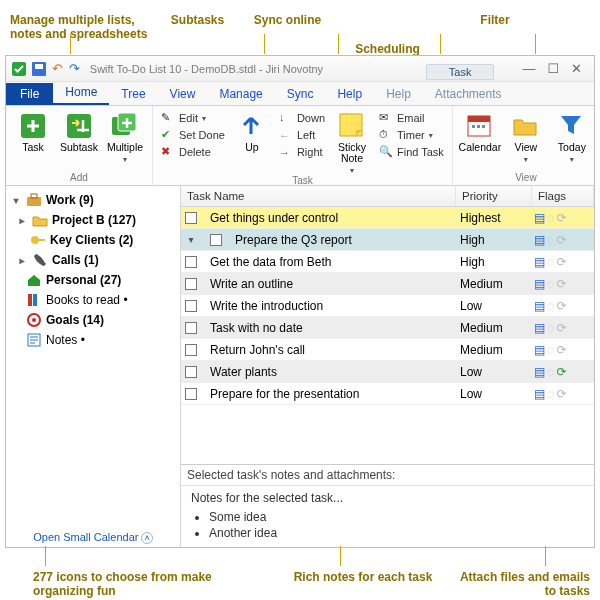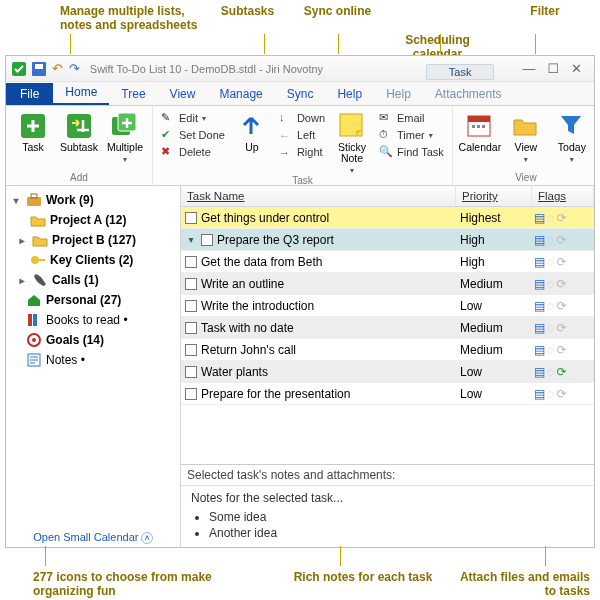--- a/index.html
+++ b/index.html
@@ -1,20 +1,20 @@
 <!DOCTYPE html>
 <html><head>
 <meta charset="utf-8">
 <style>
   * { box-sizing: border-box; font-family: "Segoe UI", Tahoma, sans-serif; }
   body { margin: 0; background: #fff; width: 600px; height: 600px; overflow: hidden; position: relative; }
 
   
   .callouts-top, .callouts-bottom { position: absolute; left: 0; right: 0; display: flex; font-size: 12px; color: #8a7000; font-weight: 600; }
-  .callouts-top { top: 5px; justify-content: flex-end; }
+  .callouts-top { top: 14px; }
   .callouts-top .c { text-align: center; line-height: 1.15; }
   .callouts-top .c1 { width: 155px; text-align: left; padding-left: 10px;}
   .callouts-top .c2 { width: 95px; }
   .callouts-top .c3 { width: 85px; }
   .callouts-top .c4 { width: 105px; margin-top: 29px; }
   .callouts-top .c5 { width: 110px; }
   .callouts-bottom { bottom: 2px; padding-left: 23px; }
   .callouts-bottom .b1 { width: 250px; padding-left: 10px; text-align: left;}
   .callouts-bottom .b2 { width: 180px; text-align: center;}
   .callouts-bottom .b3 { flex: 1; text-align: right; padding-right: 10px;}
@@ -59,27 +59,27 @@
   .tree-item { display: flex; align-items: center; gap: 4px; padding: 2px 2px; white-space:nowrap;}
   .tree-item .exp { width:12px; color:#666; font-size:10px; text-align:center;}
   .tree-item .ticon { width:16px; height:16px; }
   .tree-item .lab { }
   .tree-item.bold { font-weight:700; }
   .tree-indent1 { padding-left: 22px;}
   .open-cal { position:absolute; bottom:4px; left:0; right:0; text-align:center; font-size:11px; color:#1659c7;}
 
   .tasks { flex:1; display:flex; flex-direction:column; min-width:0;}
   .thead { display:flex; background:linear-gradient(#fdfdfd,#efefef); border-bottom:1px solid #d7d7d7; font-size:11.5px; color:#333;}
-  .thead div { padding:4px 6px; border-right:1px solid #e5e5e5;text-decoration:underline;}
+  .thead div { padding:4px 6px; border-right:1px solid #e5e5e5;}
   .col-name { flex:1; }
   .col-pri { width:76px;}
   .col-flags { width:62px;}
   .tbody { flex:1; overflow:hidden;}
   .trow { display:flex; align-items:center; font-size:12px; border-bottom:1px solid #eee; height:22px;}
-  .trow .cname { flex:1; display:flex; align-items:center; gap:4px; padding-left:4px;}
+  .trow .cname { flex:1; display:flex; align-items:center; gap:13px; padding-left:4px;}
   .trow .cpri { width:76px; padding-left:4px;}
   .trow .cflags { width:62px; display:flex; gap:2px; align-items:center; color:#bcbcbc; padding-left:2px;}
   .chk { width:12px; height:12px; border:1px solid #777; display:inline-block; background:#fff;}
   .indent0 { padding-left: 2px; }
   .indent1 { padding-left: 18px; }
   .indent2 { padding-left: 34px; }
   .exp-tgl { width:12px; text-align:center; color:#555; font-size:10px;}
   .row-yellow { background:#fff59b;}
   .row-blue { background:#cfe4e6;}
   .row-gray { background:#ededed;}
@@ -297,28 +297,20 @@
         <span class="exp">▾</span>
         <span class="ticon">
             <svg width="16" height="16">
               <rect x="1" y="5" width="14" height="9" fill="#e0a23a" rx="1"></rect>
               <rect x="5" y="2" width="6" height="4" fill="none" stroke="#9c6a14"></rect>
             </svg>
           </span>
         <span class="lab">Work (9)</span>
       </div>
       <div class="tree-item bold tree-indent1">
-        <span class="ticon">
-            <svg width="16" height="16">
-              <path d="M1 5h5l2 2h7v7H1z" fill="#f4c542" stroke="#c99a1f"></path>
-            </svg>
-          </span>
-        <span class="lab">Project A (12)</span>
-      </div>
-      <div class="tree-item bold tree-indent1">
         <span class="exp" style="margin-left:-14px">▸</span>
         <span class="ticon">
             <svg width="16" height="16">
               <path d="M1 5h5l2 2h7v7H1z" fill="#f4c542" stroke="#c99a1f"></path>
             </svg>
           </span>
         <span class="lab">Project B (127)</span>
       </div>
       <div class="tree-item bold tree-indent1">
         <span class="ticon">

